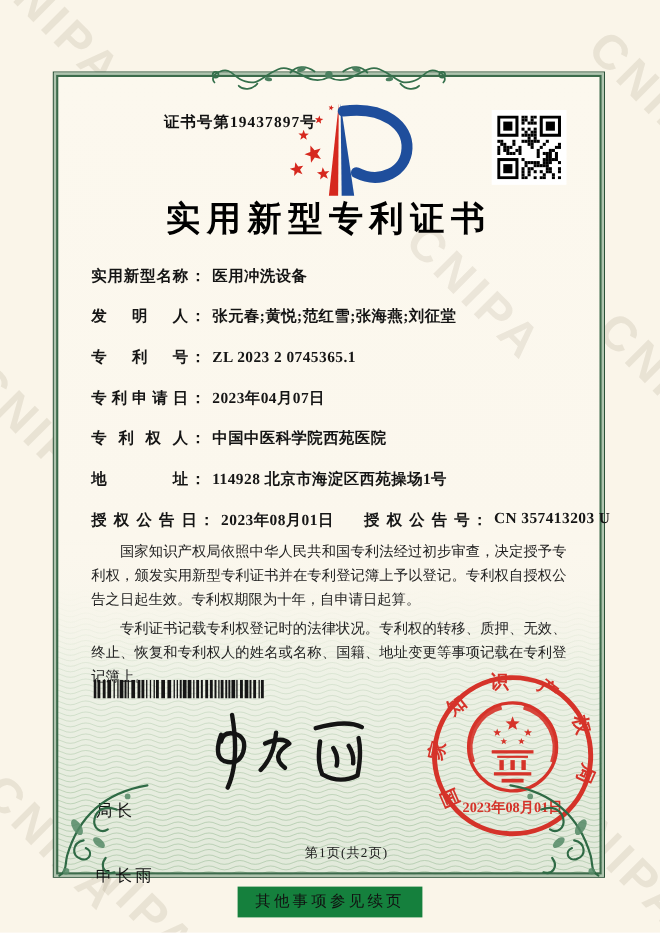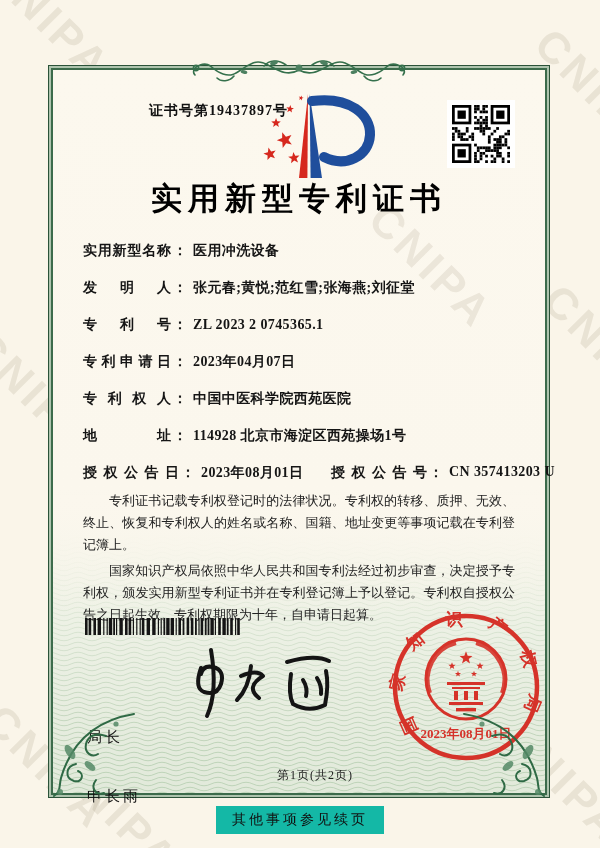--- a/index.html
+++ b/index.html
@@ -43,21 +43,21 @@
          text-align:justify;color:#222;}
   .paras p{margin:0 0 4px 0;text-indent:2em;}
   .barcode{position:absolute;left:36px;top:552px;}
   .signer{position:absolute;left:38px;top:622px;font-size:15px;letter-spacing:3px;}
   .signer div{margin-bottom:9px;margin-top:40px;}
   .sig{position:absolute;left:118px;top:572px;}
   .seal{position:absolute;left:338px;top:541px;opacity:.94;}
   .page-num{position:absolute;bottom:13px;left:16px;width:100%;text-align:center;
             font-size:12px;color:#222;letter-spacing:1px;}
   .footnote-box{position:absolute;top:806px;left:50%;transform:translateX(-50%);
-                background:#14b8a6;padding:5px 16px;font-size:14px;letter-spacing:3px;
+                background:#15803d;padding:5px 16px;font-size:14px;letter-spacing:3px;
                 color:#111;z-index:2;}
 </style>
 </head>
 <body>
 
 <div class="page">
 
   <span class="wm" style="left:-28px;top:-6px">CNIPA</span>
   <span class="wm" style="left:520px;top:66px">CNIPA</span>
   <span class="wm" style="left:-44px;top:368px">CNIPA</span>
@@ -360,22 +360,22 @@
             <span class="f-value fixed">2023年08月01日</span>
           <span class="grant2">
               <span class="f-label wide">授权公告号</span>
               <span class="f-colon">：</span>
               <span class="f-value">CN 357413203 U</span>
             </span>
         </div>
       </div>
 
       <div class="paras">
+        <p>国家知识产权局依照中华人民共和国专利法经过初步审查，决定授予专利权，颁发实用新型专利证书并在专利登记簿上予以登记。专利权自授权公告之日起生效。专利权期限为十年，自申请日起算。</p>
         <p>专利证书记载专利权登记时的法律状况。专利权的转移、质押、无效、终止、恢复和专利权人的姓名或名称、国籍、地址变更等事项记载在专利登记簿上。</p>
-        <p>国家知识产权局依照中华人民共和国专利法经过初步审查，决定授予专利权，颁发实用新型专利证书并在专利登记簿上予以登记。专利权自授权公告之日起生效。专利权期限为十年，自申请日起算。</p>
       </div>
 
       <svg class="barcode" id="barcode" width="158" height="17" viewBox="0 0 158 17">
           <rect x="0" y="0" width="2.6" height="17" fill="#151515"></rect>
           <rect x="3.6" y="0" width="2.6" height="17" fill="#151515"></rect>
           <rect x="8.4" y="0" width="2.6" height="17" fill="#151515"></rect>
           <rect x="12.600000000000001" y="0" width="3.4" height="17" fill="#151515"></rect>
           <rect x="18.200000000000003" y="0" width="1.2" height="17" fill="#151515"></rect>
           <rect x="21.6" y="0" width="1.2" height="17" fill="#151515"></rect>
           <rect x="23.8" y="0" width="3.4" height="17" fill="#151515"></rect>

